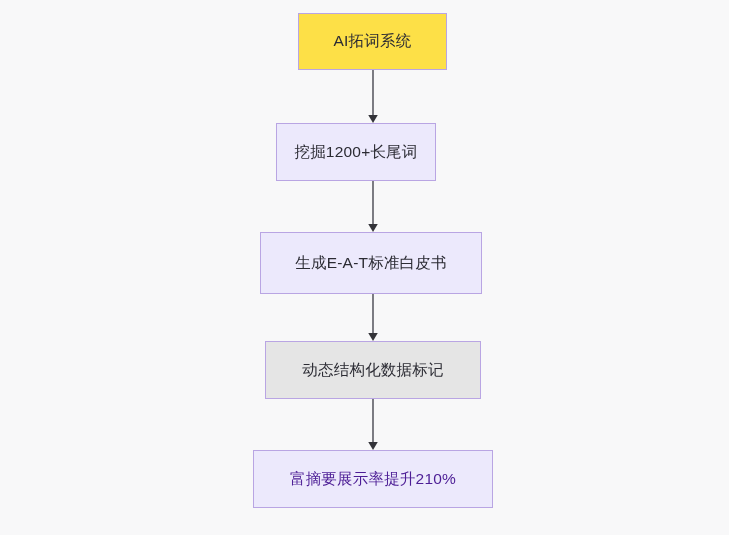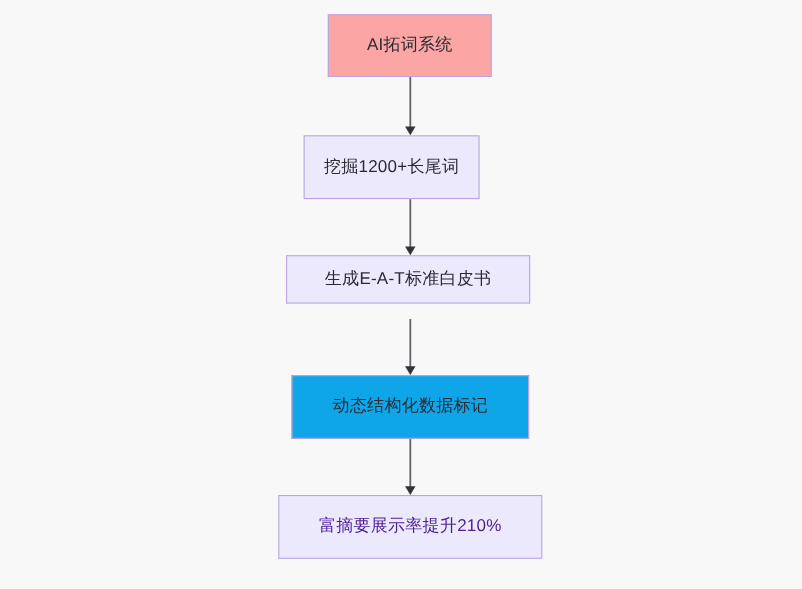--- a/index.html
+++ b/index.html
@@ -62,28 +62,28 @@
         <line x1="10" y1="0" x2="10" y2="44.5" stroke="#66666e" stroke-width="1.7"></line>
         <polygon points="5.25,43 14.75,43 10,51" fill="#333339"></polygon>
       </svg>
     </div>
     <div class="edge" style="left: 363px; top: 399px; width: 20px; height: 51px;">
       <svg width="20" height="51">
         <line x1="10" y1="0" x2="10" y2="44.5" stroke="#66666e" stroke-width="1.7"></line>
         <polygon points="5.25,43 14.75,43 10,51" fill="#333339"></polygon>
       </svg>
     </div>
-    <div class="node" style="left: 298px; top: 13px; width: 149px; height: 57px; background: #fca5a5; border-color: rgb(185, 165, 227); color: rgb(43, 43, 51);">
+    <div class="node" style="left: 298px; top: 13px; width: 149px; height: 57px; background: #fde047; border-color: rgb(185, 165, 227); color: rgb(43, 43, 51);">
       <span>AI拓词系统</span>
     </div>
     <div class="node" style="left: 276px; top: 123px; width: 160px; height: 58px; background: rgb(236, 233, 252); border-color: rgb(185, 165, 227); color: rgb(43, 43, 51);">
       <span>挖掘1200+长尾词</span>
     </div>
-    <div class="node" style="left: 260px; top: 232px; width: 222px; height: 44px; background: rgb(236, 233, 252); border-color: rgb(185, 165, 227); color: rgb(43, 43, 51);">
+    <div class="node" style="left: 260px; top: 232px; width: 222px; height: 62px; background: rgb(236, 233, 252); border-color: rgb(185, 165, 227); color: rgb(43, 43, 51);">
       <span>生成E-A-T标准白皮书</span>
     </div>
-    <div class="node" style="left: 265px; top: 341px; width: 216px; height: 58px; background: #0ea5e9; border-color: rgb(185, 165, 227); color: rgb(43, 43, 51);">
+    <div class="node" style="left: 265px; top: 341px; width: 216px; height: 58px; background: #e5e5e5; border-color: rgb(185, 165, 227); color: rgb(43, 43, 51);">
       <span>动态结构化数据标记</span>
     </div>
     <div class="node" style="left: 253px; top: 450px; width: 240px; height: 58px; background: rgb(236, 233, 252); border-color: rgb(185, 165, 227); color: #4c1d95;">
       <span>富摘要展示率提升210%</span>
     </div>
   </div>
 
 </body></html>

